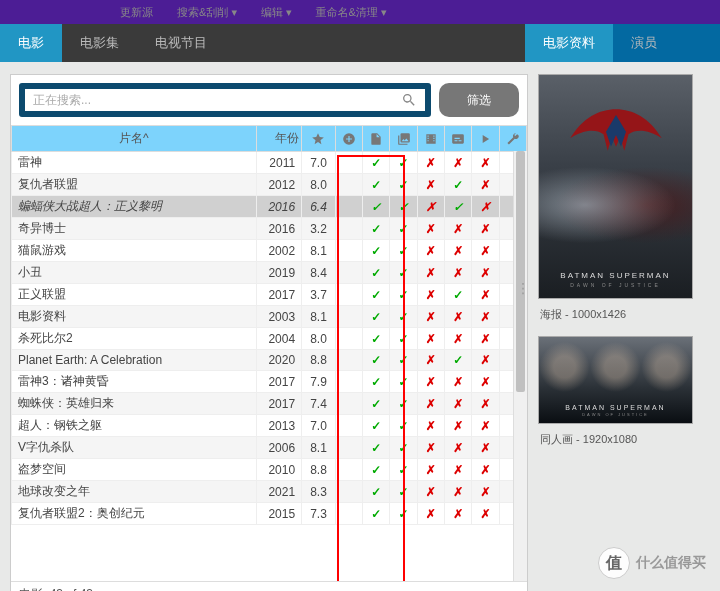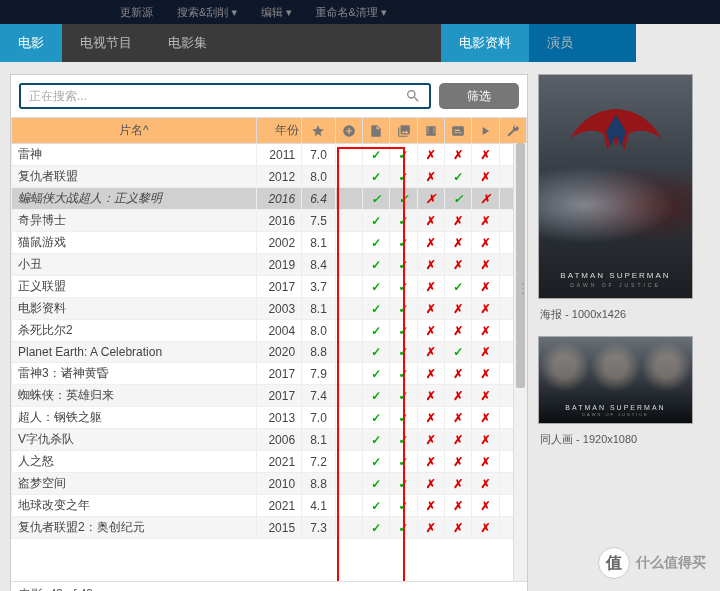--- a/index.html
+++ b/index.html
@@ -1,35 +1,35 @@
 <!DOCTYPE html>
 <html><head>
 <meta charset="utf-8">
 <style>
 * { box-sizing: border-box; margin: 0; padding: 0; font-family: "Microsoft YaHei", Arial, sans-serif; }
 body { width: 720px; height: 591px; background: #e8e9e8; overflow: hidden; position: relative; }
-.topbar { background: #0f172a; height: 24px; display: flex; align-items: center; padding-left: 120px; color: #888; font-size: 11px; }
+.topbar { background: #4c1d95; height: 24px; display: flex; align-items: center; padding-left: 120px; color: #888; font-size: 11px; }
 .topbar span { margin-right: 24px; cursor: pointer; }
 .main-tabs { display: flex; }
-.left-tabs { display: flex; background: #3a3a3a; width: 441px; }
+.left-tabs { display: flex; background: #3a3a3a; width: 525px; }
 .left-tabs .tab, .right-tabs .tab { padding: 10px 18px; color: #bbb; font-size: 13px; cursor: pointer; text-align: center; }
 .left-tabs .tab.active { background: #2196c4; color: #fff; }
 .right-tabs { display: flex; background: #0369a1; width: 195px; margin-left: 0; }
 .right-tabs .tab.active { background: #2196c4; color: #fff; }
 .content { display: flex; height: 546px; }
 .left-pane { width: 518px; background: #fff; border: 1px solid #ccc; margin: 12px 4px 0 10px; display: flex; flex-direction: column; }
 .search-row { display: flex; padding: 8px; gap: 8px; }
-.search-box { flex: 1; display: flex; align-items: center; border: 2px solid #0c4a6e; border-radius: 3px; padding: 3px 8px; background: #fff; }
+.search-box { flex: 1; display: flex; align-items: center; border: 6px solid #0c4a6e; border-radius: 3px; padding: 3px 8px; background: #fff; }
 .search-box input { flex: 1; border: none; outline: none; font-size: 12px; color: #333; }
 .search-box input::placeholder { color: #aaa; }
 .search-box svg { width: 16px; height: 16px; fill: #888; }
-.filter-btn { background: #777; color: #fff; border: none; padding: 4px 28px; border-radius: 5px; font-size: 12px; cursor: pointer; }
+.filter-btn { background: #777; color: #fff; border: none; padding: 4px 28px; border-radius: 10px; font-size: 12px; cursor: pointer; }
 .table-wrap { flex: 1; overflow: hidden; position: relative; }
 table { width: 100%; border-collapse: collapse; font-size: 12px; }
-thead th { background: #fdba74; border: 1px solid #ddd; padding: 4px 2px; color: #555; font-weight: normal; height: 22px; }
+thead th { background: #7dd3fc; border: 1px solid #ddd; padding: 4px 2px; color: #555; font-weight: normal; height: 22px; }
 thead th.icon-col { width: 24px; }
 thead th svg { width: 14px; height: 14px; fill: #777; vertical-align: middle; }
 tbody td { border: 1px solid #eee; padding: 2px 6px; height: 21px; color: #444; }
 tbody tr:nth-child(odd) { background: #fff; }
 tbody tr:nth-child(even) { background: #f5f5f5; }
 tbody tr.selected { background: #d0d0d0 !important; font-style: italic; }
 tbody td.center { text-align: center; }
 .chk { color: #0a0; font-weight: bold; }
 .crs { color: #d00; font-weight: bold; }
 .col-name { width: 215px; }
@@ -60,22 +60,22 @@
 <div class="topbar">
   <span>更新源</span>
   <span>搜索&amp;刮削 ▾</span>
   <span>编辑 ▾</span>
   <span>重命名&amp;清理 ▾</span>
 </div>
 
 <div class="main-tabs">
   <div class="left-tabs" id="left-tabs">
       <div class="tab active">电影</div>
+      <div class="tab">电影集</div>
       <div class="tab">电视节目</div>
-      <div class="tab">电影集</div>
     </div>
   <div class="right-tabs" id="right-tabs">
       <div class="tab active">电影资料</div>
       <div class="tab">演员</div>
     </div>
 </div>
 
 <div class="content">
   <div class="left-pane">
     <div class="search-row">
@@ -152,21 +152,21 @@
               <td class="center"><span class="chk">✓</span></td>
               <td class="center"><span class="chk">✓</span></td>
               <td class="center"><span class="crs">✗</span></td>
               <td class="center"><span class="chk">✓</span></td>
               <td class="center"><span class="crs">✗</span></td>
               <td class="center"></td>
             </tr>
             <tr>
               <td class="col-name">奇异博士</td>
               <td class="col-year">2016</td>
-              <td class="center">7.5</td>
+              <td class="center">3.2</td>
               <td class="center"></td>
               <td class="center"><span class="chk">✓</span></td>
               <td class="center"><span class="chk">✓</span></td>
               <td class="center"><span class="crs">✗</span></td>
               <td class="center"><span class="crs">✗</span></td>
               <td class="center"><span class="crs">✗</span></td>
               <td class="center"></td>
             </tr>
             <tr>
               <td class="col-name">猫鼠游戏</td>
@@ -282,47 +282,35 @@
               <td class="center">8.1</td>
               <td class="center"></td>
               <td class="center"><span class="chk">✓</span></td>
               <td class="center"><span class="chk">✓</span></td>
               <td class="center"><span class="crs">✗</span></td>
               <td class="center"><span class="crs">✗</span></td>
               <td class="center"><span class="crs">✗</span></td>
               <td class="center"></td>
             </tr>
             <tr>
-              <td class="col-name">人之怒</td>
-              <td class="col-year">2021</td>
-              <td class="center">7.2</td>
-              <td class="center"></td>
-              <td class="center"><span class="chk">✓</span></td>
-              <td class="center"><span class="chk">✓</span></td>
-              <td class="center"><span class="crs">✗</span></td>
-              <td class="center"><span class="crs">✗</span></td>
-              <td class="center"><span class="crs">✗</span></td>
-              <td class="center"></td>
-            </tr>
-            <tr>
               <td class="col-name">盗梦空间</td>
               <td class="col-year">2010</td>
               <td class="center">8.8</td>
               <td class="center"></td>
               <td class="center"><span class="chk">✓</span></td>
               <td class="center"><span class="chk">✓</span></td>
               <td class="center"><span class="crs">✗</span></td>
               <td class="center"><span class="crs">✗</span></td>
               <td class="center"><span class="crs">✗</span></td>
               <td class="center"></td>
             </tr>
             <tr>
               <td class="col-name">地球改变之年</td>
               <td class="col-year">2021</td>
-              <td class="center">4.1</td>
+              <td class="center">8.3</td>
               <td class="center"></td>
               <td class="center"><span class="chk">✓</span></td>
               <td class="center"><span class="chk">✓</span></td>
               <td class="center"><span class="crs">✗</span></td>
               <td class="center"><span class="crs">✗</span></td>
               <td class="center"><span class="crs">✗</span></td>
               <td class="center"></td>
             </tr>
             <tr>
               <td class="col-name">复仇者联盟2：奥创纪元</td>

